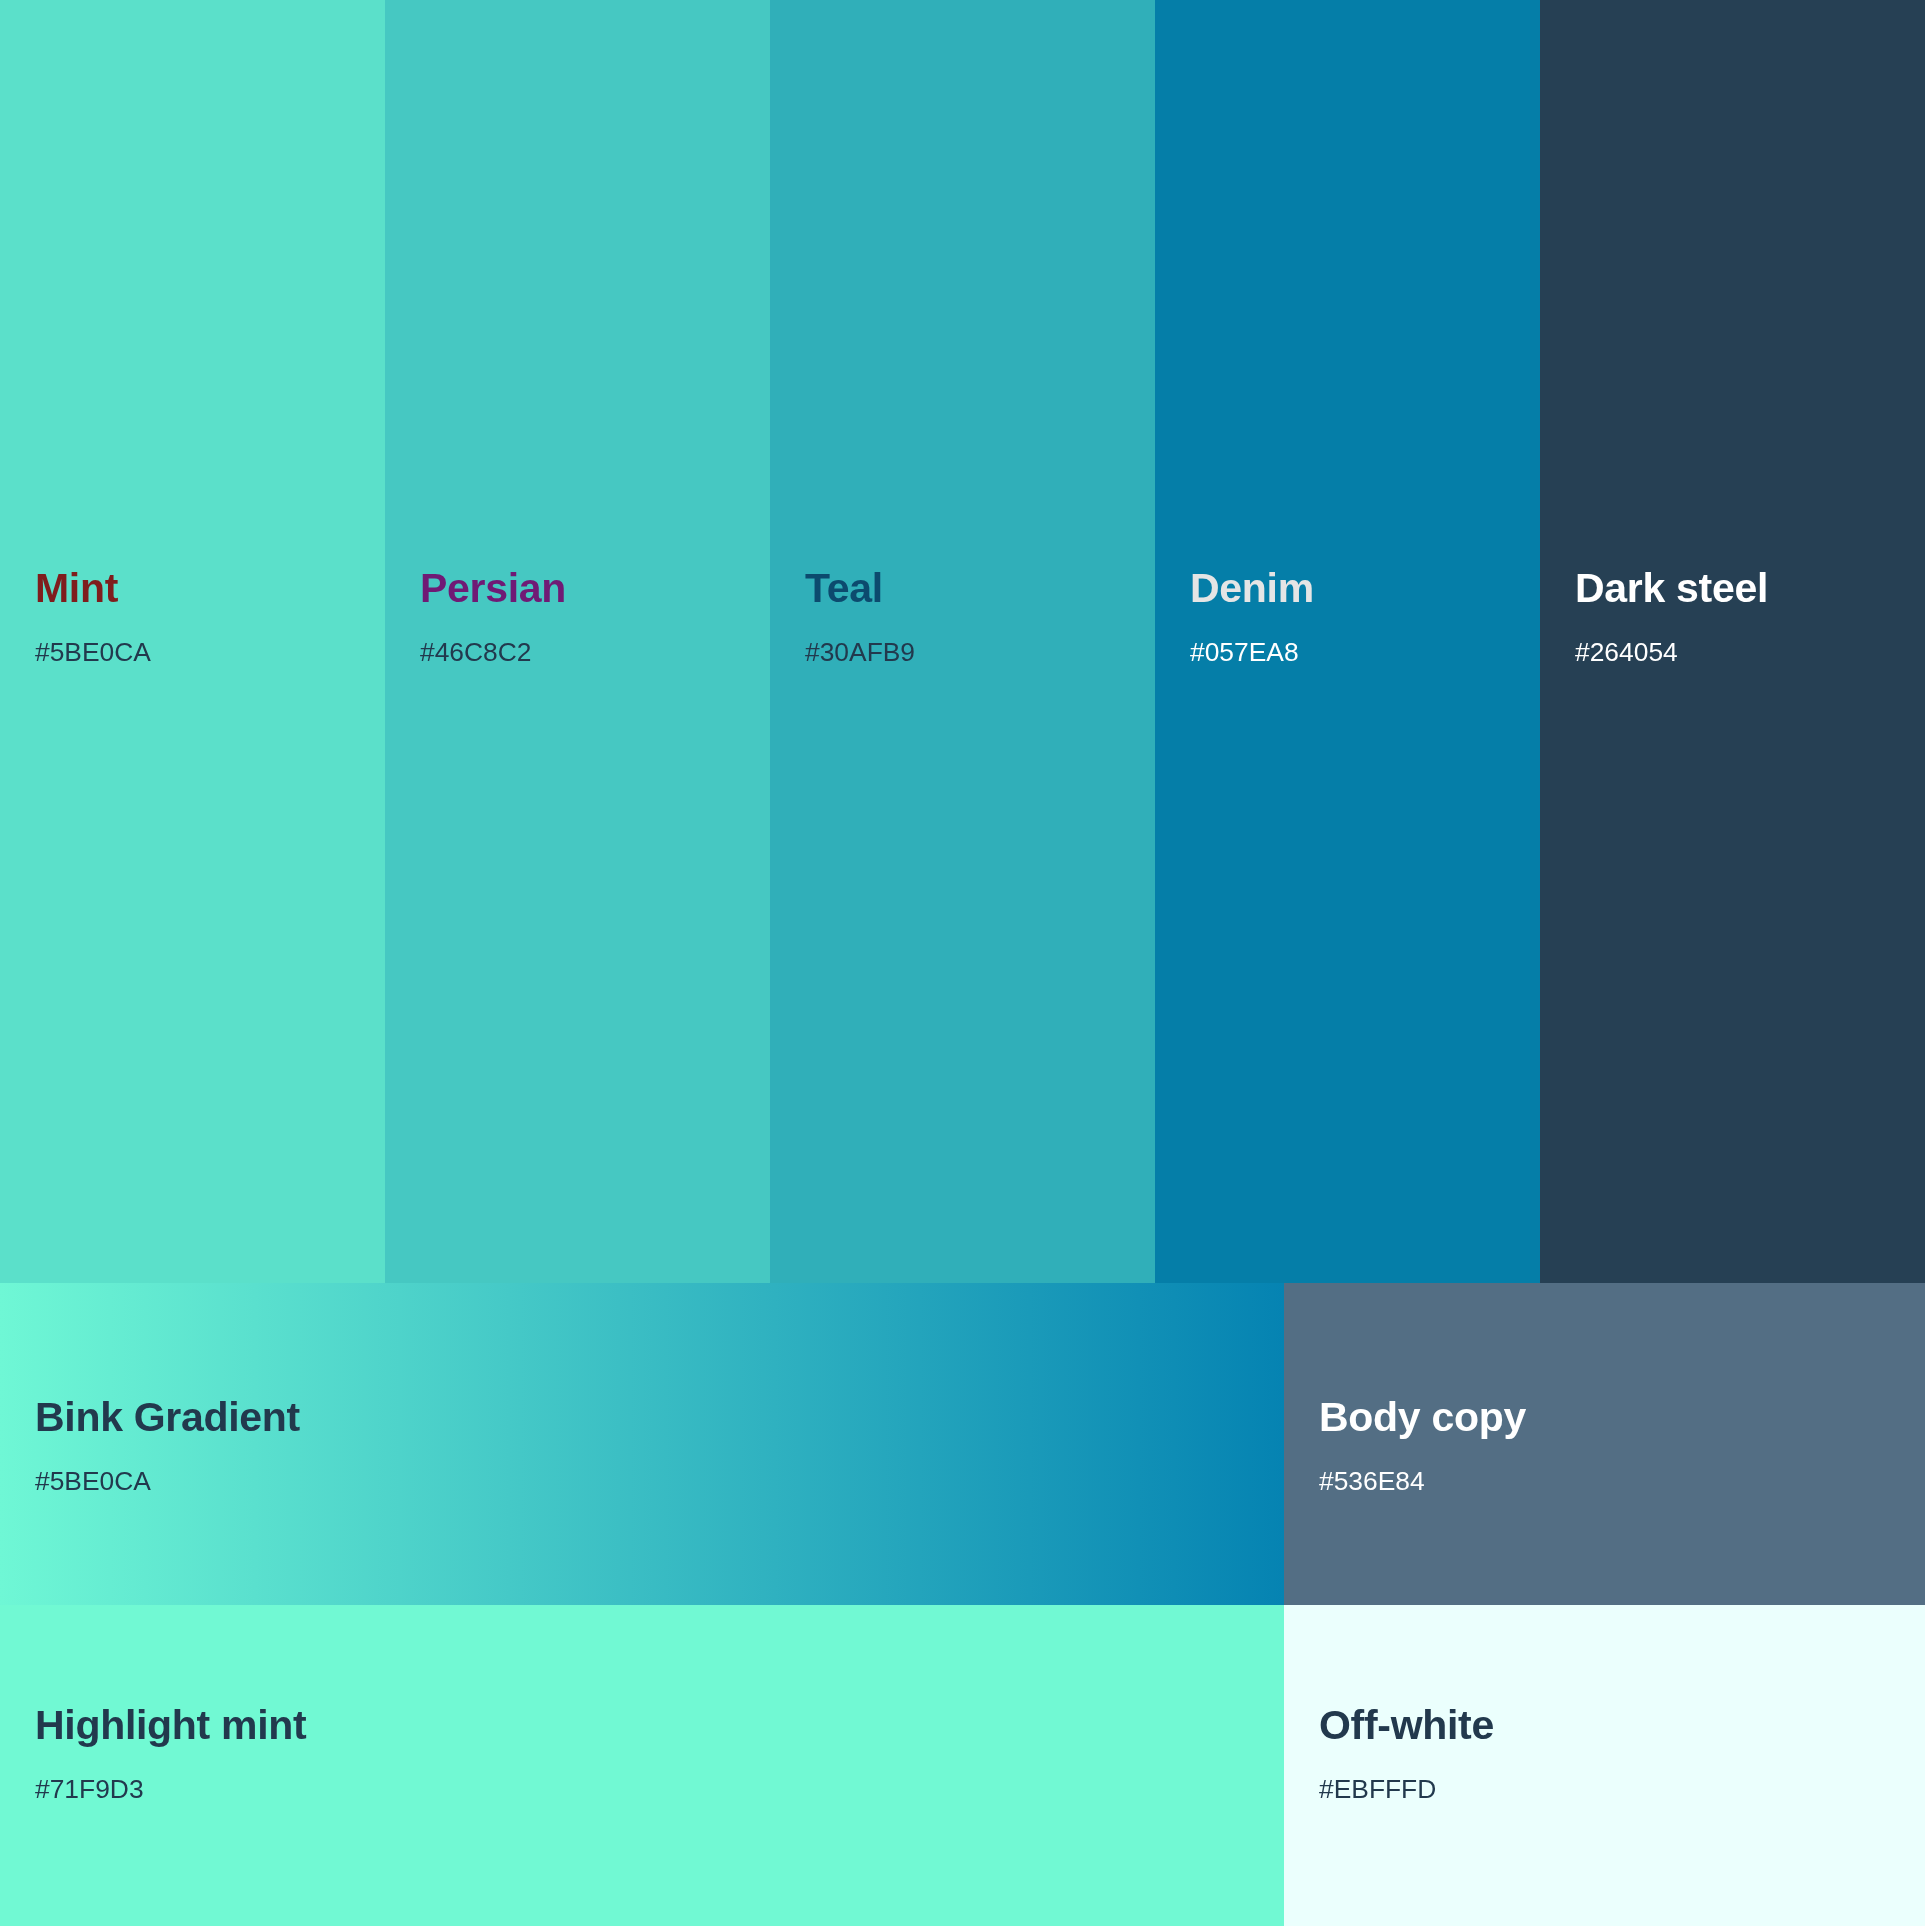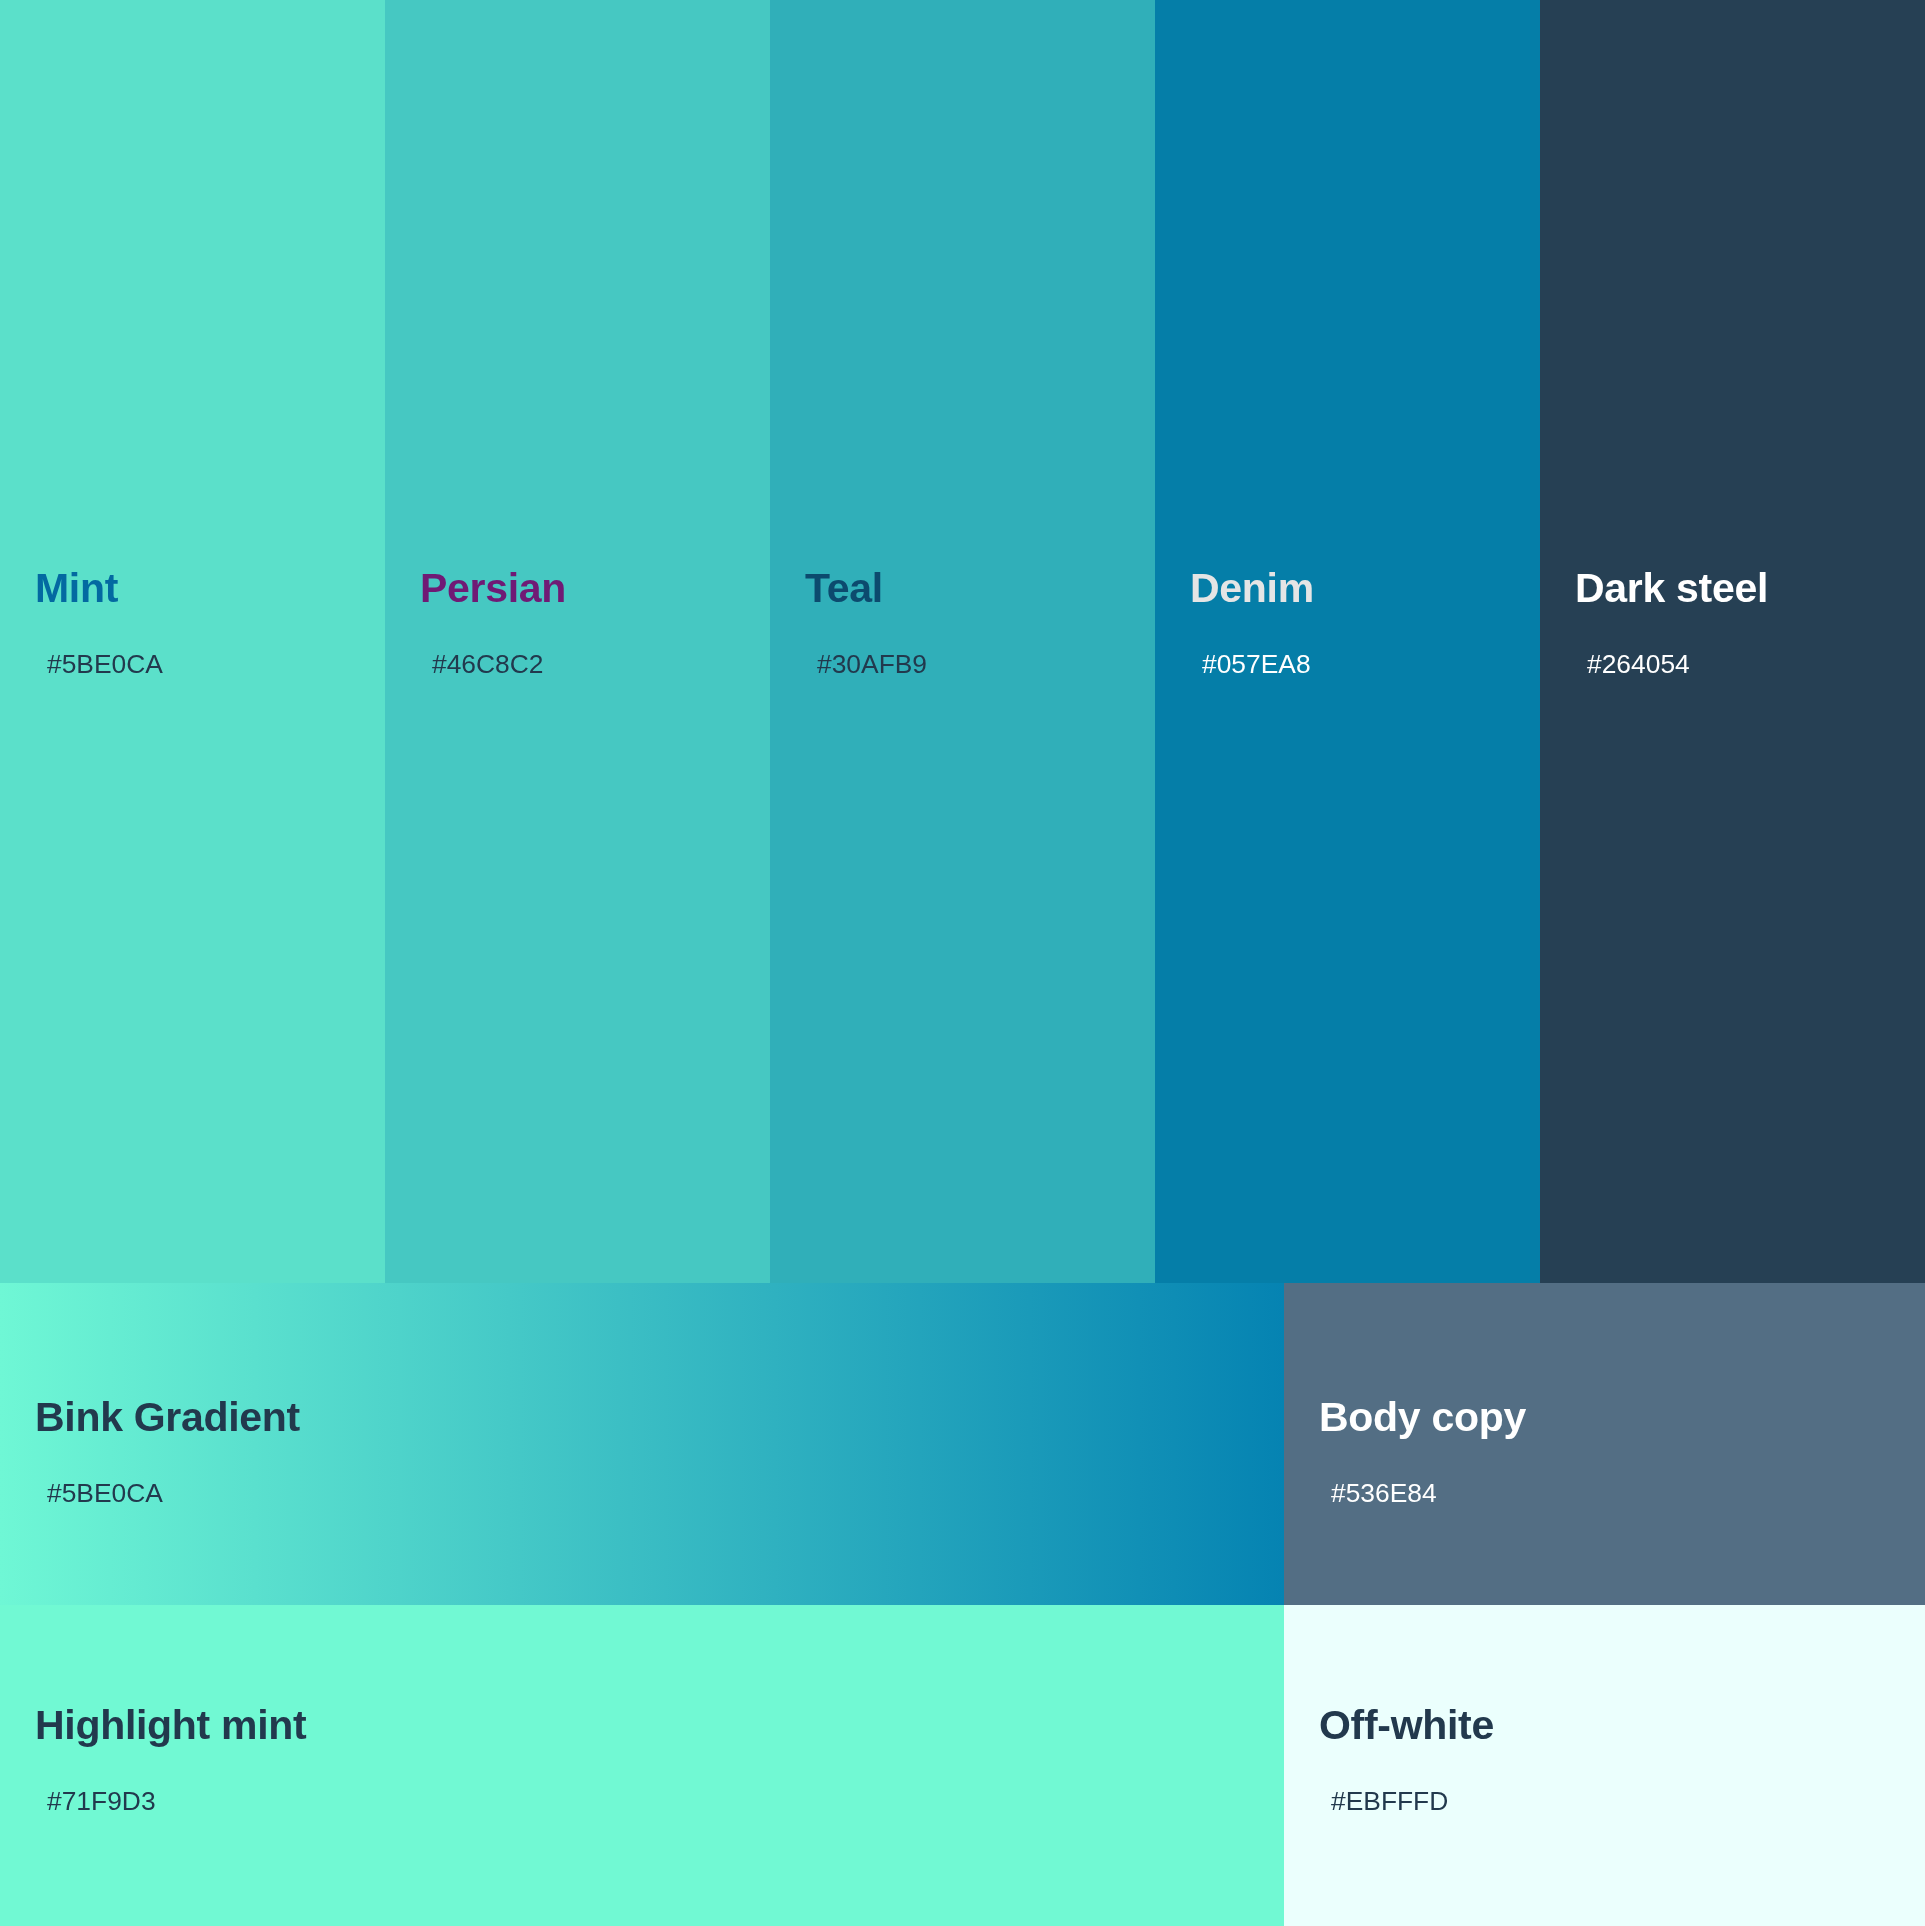--- a/index.html
+++ b/index.html
@@ -90,39 +90,39 @@
     letter-spacing: -0.3px;
     white-space: nowrap;
     margin: 0;
   }
   .swatch-hex {
     font-size: 26.4px;
     font-weight: 400;
     line-height: 1;
     letter-spacing: 0px;
     white-space: nowrap;
-    margin: 12px;
+    margin: 0;
     padding-top: 30px;
   }
 
   .ink-dark .swatch-name,
   .ink-dark .swatch-hex { color: #22394d; }
   .ink-light .swatch-name,
   .ink-light .swatch-hex { color: #ffffff; }
 </style>
 </head>
 <body>
 
 <div id="palette">
 
   <div class="swatch-row">
 
     <div class="swatch ink-dark" style="background-color: rgb(91, 224, 202);">
       <div class="labels">
-        <p class="swatch-name" style="color: #0369a1;">Mint</p>
+        <p class="swatch-name" style="color: #7f1d1d;">Mint</p>
         <p class="swatch-hex" style="color: rgb(34, 57, 77);">#5BE0CA</p>
       </div>
     </div>
 
     <div class="swatch ink-dark" style="background-color: rgb(70, 200, 194);">
       <div class="labels">
         <p class="swatch-name" style="color: #701a75;">Persian</p>
         <p class="swatch-hex" style="color: rgb(34, 57, 77);">#46C8C2</p>
       </div>
     </div>

